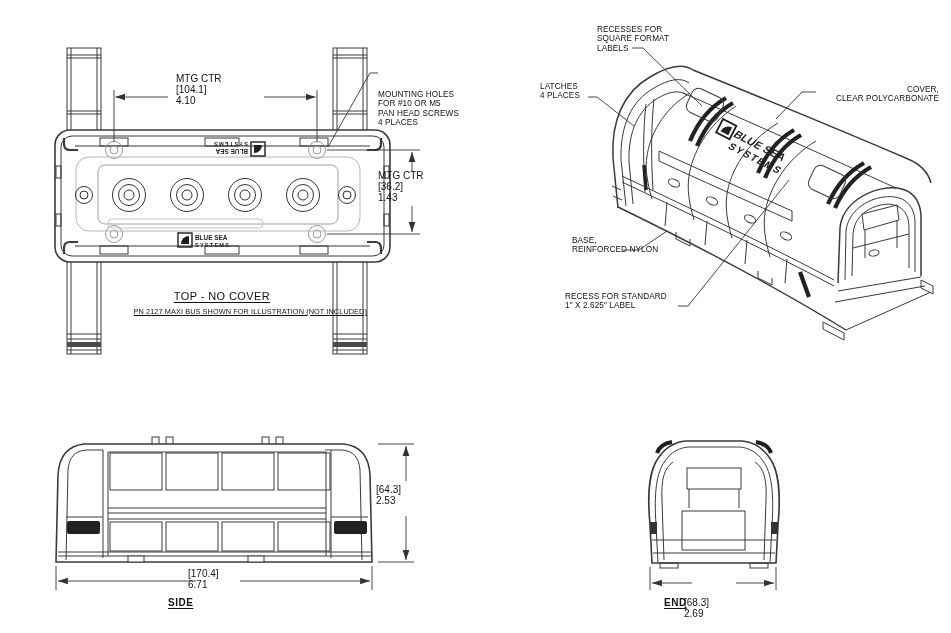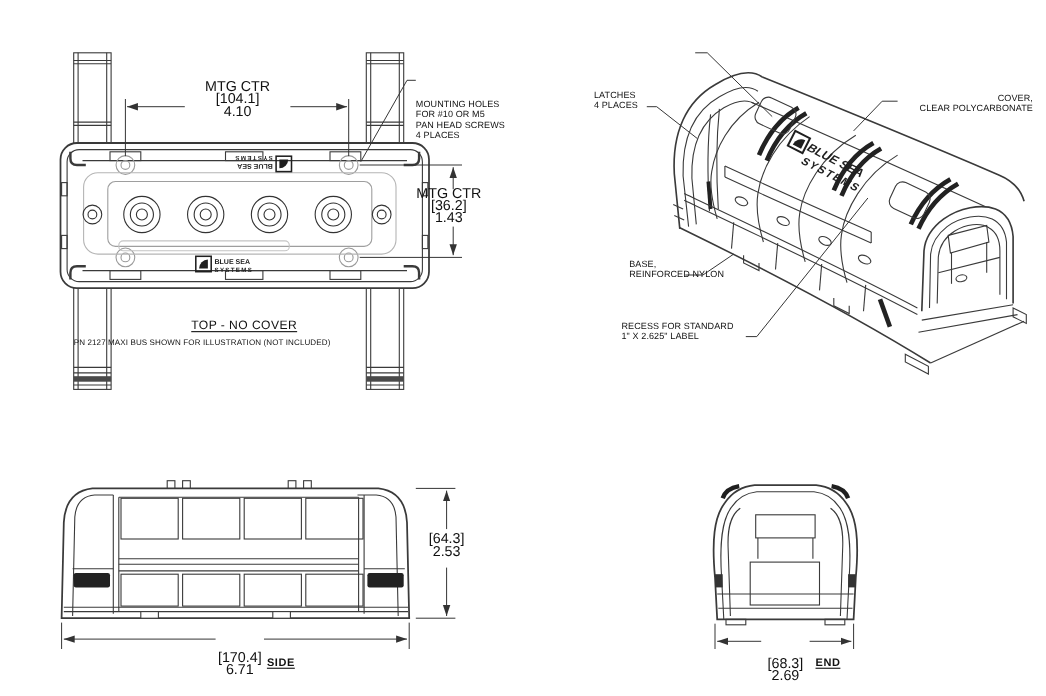--- a/index.html
+++ b/index.html
@@ -1,27 +1,27 @@
 <!DOCTYPE html>
 <html><head>
 <meta charset="utf-8">
 <style>
   html,body{margin:0;padding:0;background:#ffffff;}
   #page{position:relative;width:951px;height:633px;background:#fff;overflow:hidden;
         font-family:"Liberation Sans",sans-serif;color:#111;}
   svg{position:absolute;left:0;top:0;}
   .note{position:absolute;white-space:pre-line;font-size:8.2px;line-height:9.4px;
         color:#111;letter-spacing:.1px;}
-  .dim{position:absolute;white-space:pre-line;font-size:13px;line-height:11px;
-       text-align:center;color:#111;}
+  .dim{position:absolute;white-space:pre-line;font-size:10px;line-height:11px;
+       color:#111;}
   .view-title{position:absolute;font-size:11px;letter-spacing:.4px;text-align:center;
        text-decoration:underline;text-underline-offset:2px;color:#111;}
   .view-label{position:absolute;font-size:10px;font-weight:bold;letter-spacing:.5px;
-       text-align:right;text-decoration:underline;text-underline-offset:2px;color:#111;}
-  .subnote{position:absolute;font-size:7.3px;text-align:left;color:#111;letter-spacing:.1px;}
+       text-align:left;text-decoration:underline;text-underline-offset:2px;color:#111;}
+  .subnote{position:absolute;font-size:7.3px;text-align:right;color:#111;letter-spacing:.1px;text-decoration:underline;}
 </style>
 </head>
 <body>
 
 <div id="page">
 
 <svg width="951" height="633" viewBox="0 0 951 633">
   <defs>
     <marker id="arw" viewBox="0 0 10 8" refX="10" refY="4" markerWidth="11" markerHeight="9" orient="auto">
       <path d="M10,4 L0,0.6 L0,7.4 Z" fill="#333"></path>
@@ -329,32 +329,35 @@
   <div class="dim" style="left:378px;top:170px;width:60px;">MTG CTR
 [36.2]
 1.43</div>
   <div class="note" style="left:378px;top:66px;width:110px;margin-top:24px;">MOUNTING HOLES
 FOR #10 OR M5
 PAN HEAD SCREWS
 4 PLACES</div>
   <div class="view-title" style="left:122px;top:290px;width:200px;text-align:center;">TOP - NO COVER</div>
   <div class="subnote" style="left:67px;top:307px;width:300px;">PN 2127 MAXI BUS SHOWN FOR ILLUSTRATION (NOT INCLUDED)</div>
 
+  <div class="note" style="left:597px;top:25px;width:110px;">RECESSES FOR
+SQUARE FORMAT
+LABELS</div>
   <div class="note" style="left:540px;top:82px;width:90px;">LATCHES
 4 PLACES</div>
   <div class="note" style="left:819px;top:85px;width:120px;text-align:right;">COVER,
 CLEAR POLYCARBONATE</div>
   <div class="note" style="left:540px;top:236px;width:110px;margin-left:32px;">BASE,
 REINFORCED NYLON</div>
   <div class="note" style="left:565px;top:292px;width:130px;">RECESS FOR STANDARD
 1" X 2.625" LABEL</div>
 
   <div class="dim" style="left:376px;top:484px;width:60px;">[64.3]
 2.53</div>
-  <div class="dim" style="left:188px;top:568px;width:60px;margin-top:24px;">[170.4]
+  <div class="dim" style="left:188px;top:568px;width:60px;">[170.4]
 6.71</div>
   <div class="view-label" style="left:168px;top:597px;width:100px;">SIDE</div>
 
   <div class="dim" style="left:684px;top:570px;width:60px;margin-top:27px;">[68.3]
 2.69</div>
   <div class="view-label" style="left:664px;top:597px;width:100px;">END</div>
 
 </div>
 
 </body></html>

